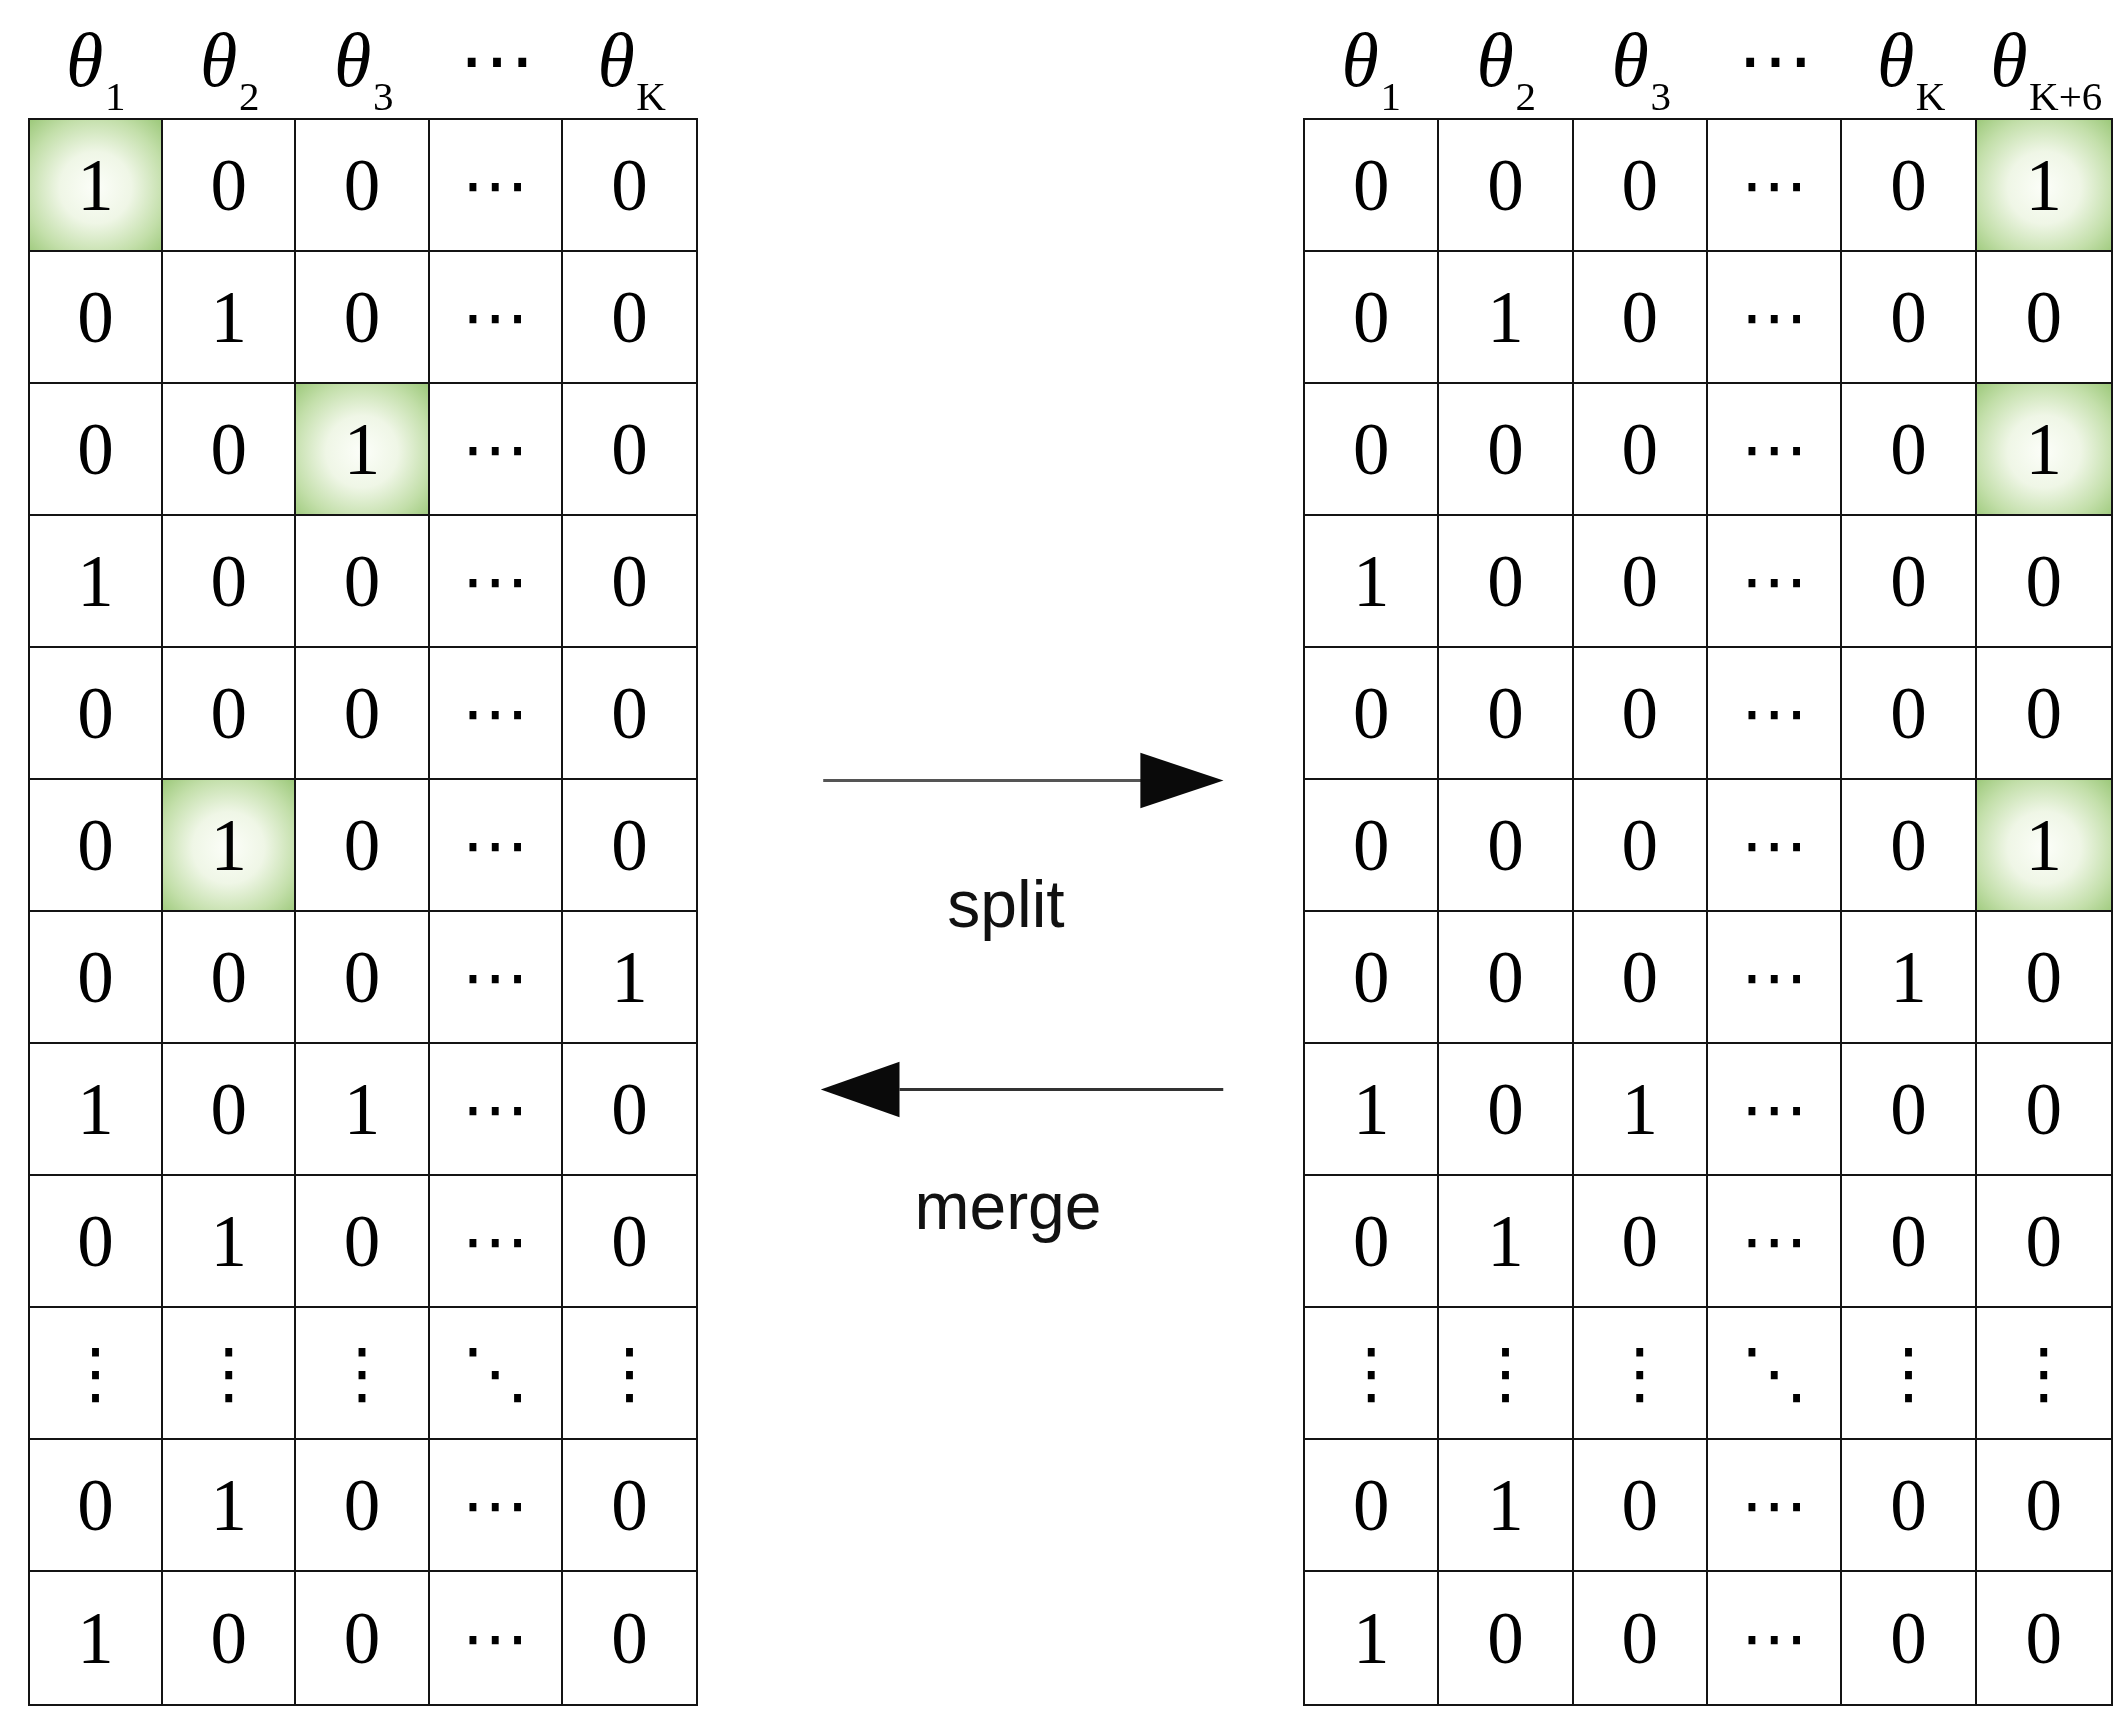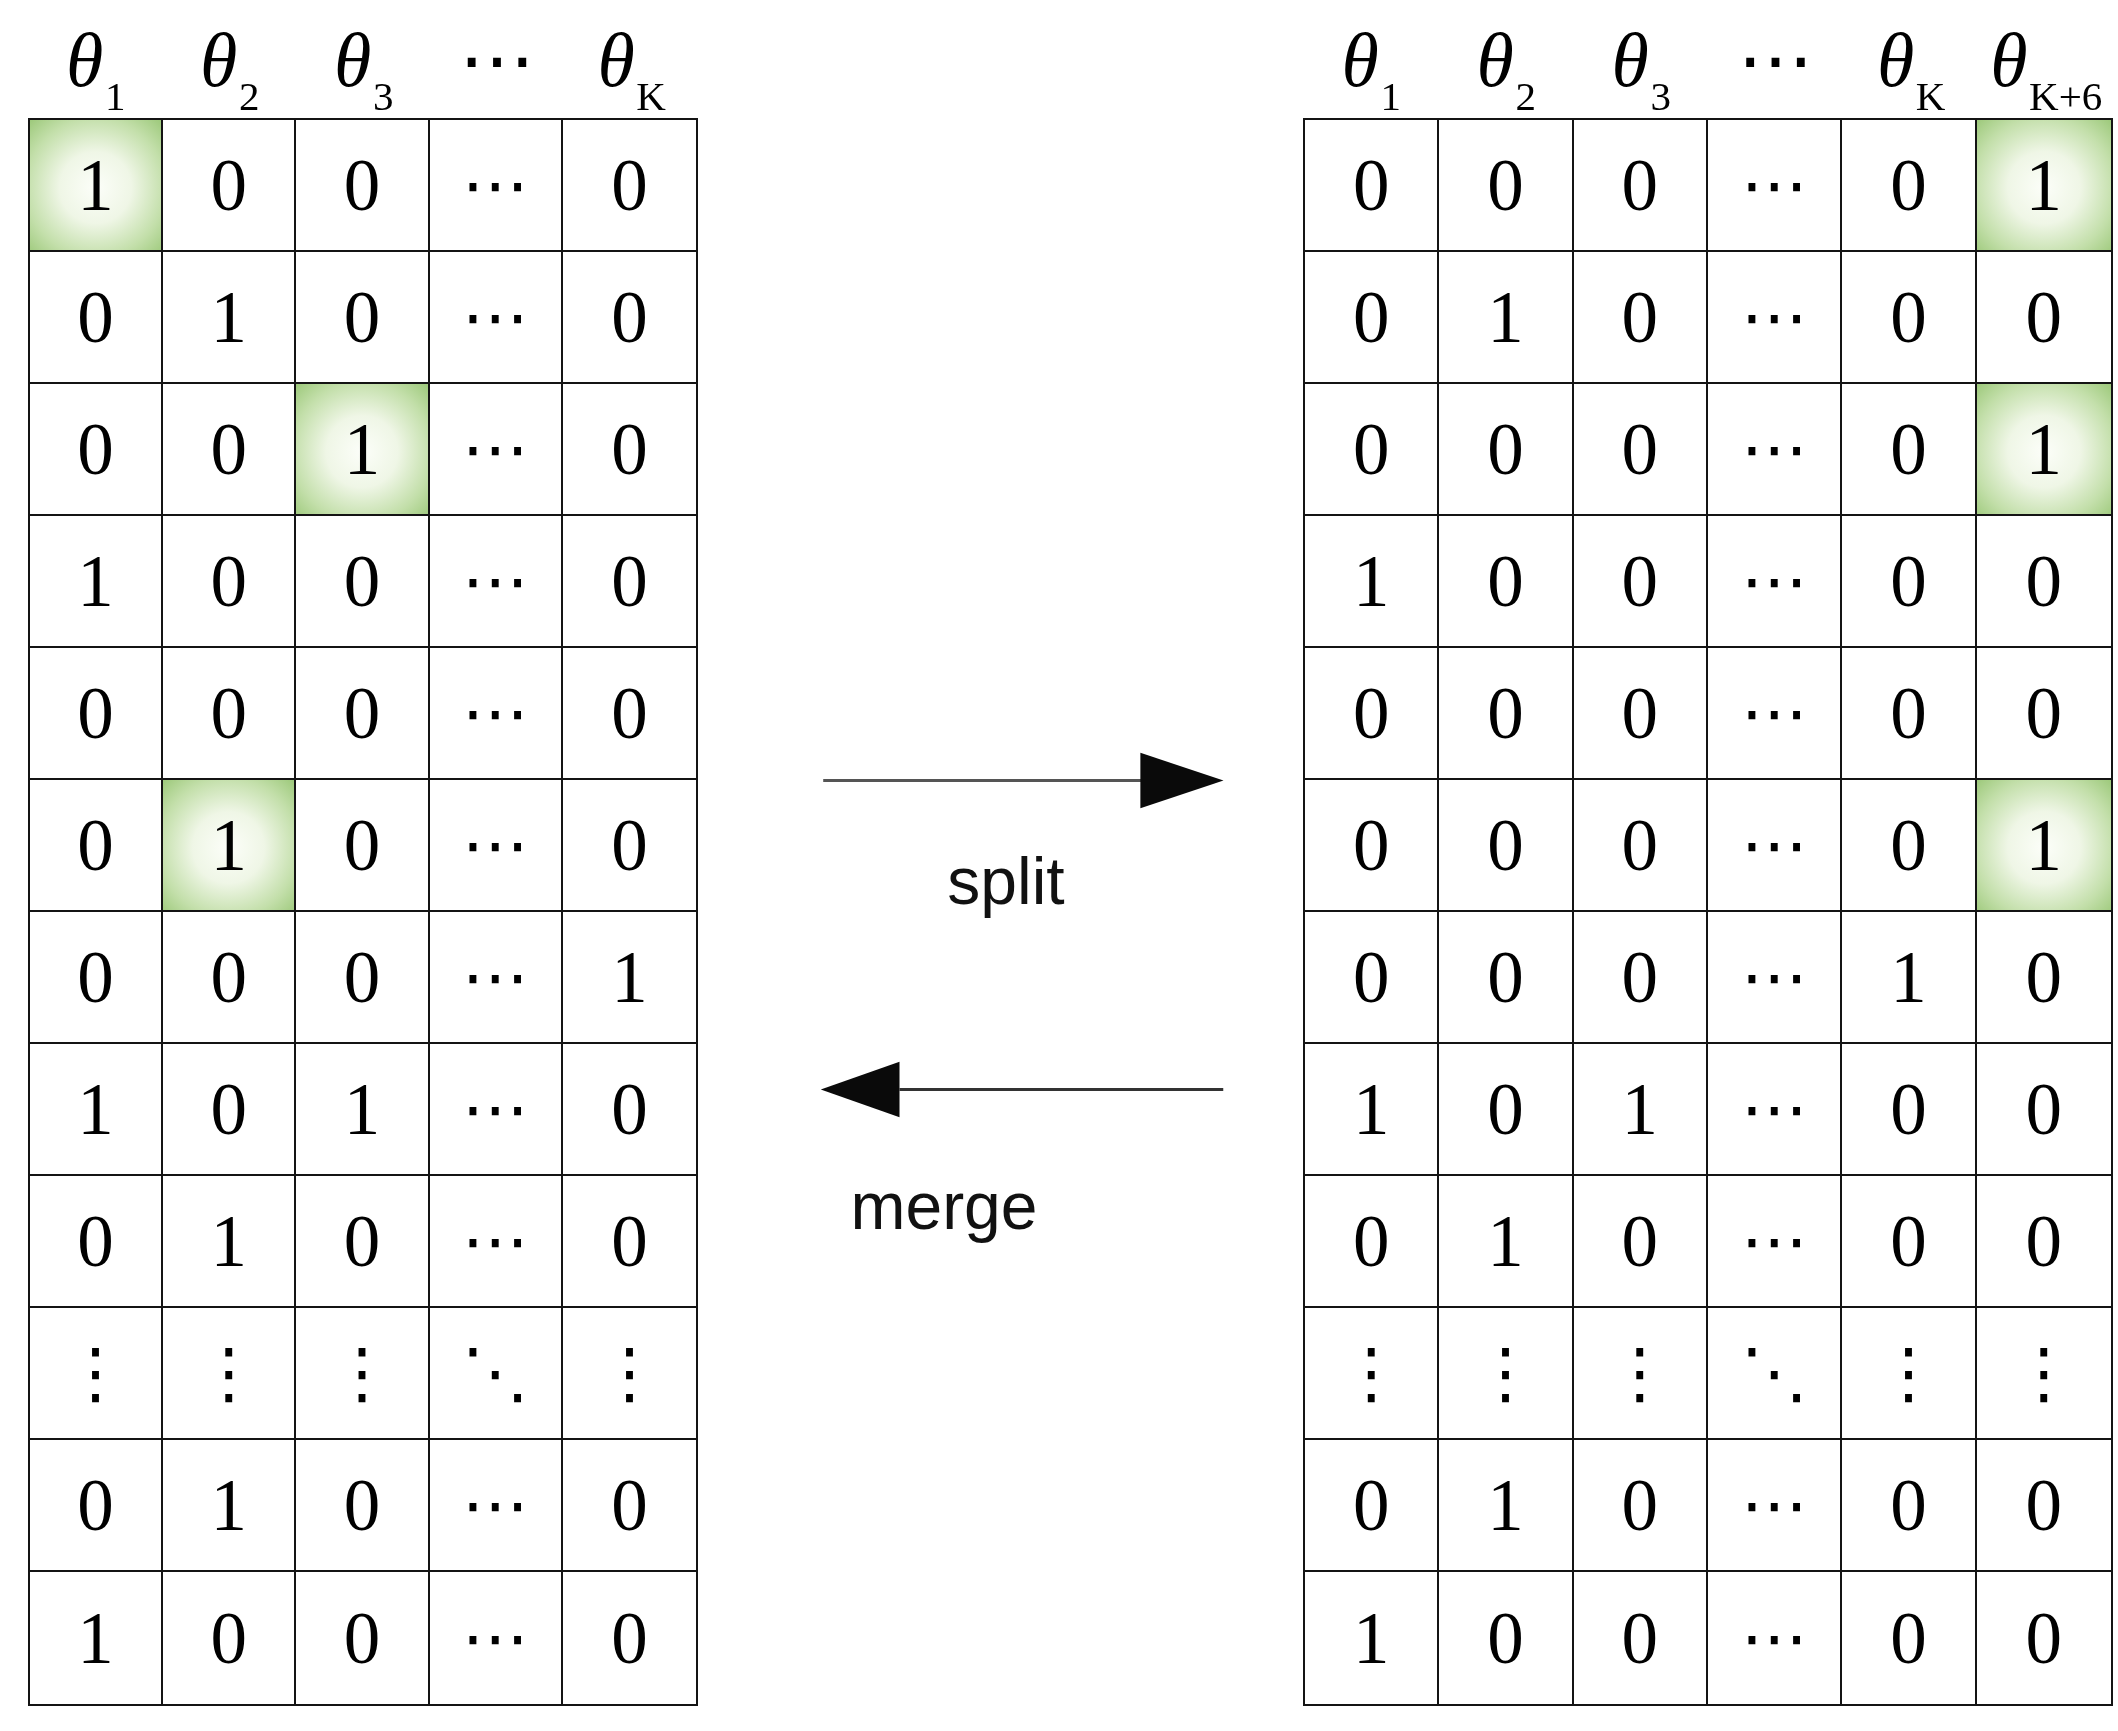--- a/index.html
+++ b/index.html
@@ -269,22 +269,22 @@
       <div class="cell last-row">0</div>
       <div class="cell last-row dots">⋯</div>
       <div class="cell last-row">0</div>
       <div class="cell last-col last-row">0</div>
     </div>
 
   <svg class="arrow" style="left:811px; top:728px;" width="424" height="105" viewBox="0 0 580 144">
     <line x1="16" y1="72" x2="455" y2="72" stroke="#555555" stroke-width="4"></line>
     <polygon points="451,34 451,110 565,72" fill="#0a0a0a"></polygon>
   </svg>
-  <div class="arrow-label" style="left:1006px; top:881px;">split</div>
+  <div class="arrow-label" style="left:1006px; top:904px;">split</div>
 
   <svg class="arrow" style="left:810px; top:1037px;" width="424" height="105" viewBox="0 0 580 144">
     <line x1="122" y1="72" x2="566" y2="72" stroke="#333333" stroke-width="4"></line>
     <polygon points="122,34 122,110 14,72" fill="#0a0a0a"></polygon>
   </svg>
-  <div class="arrow-label" style="left:944px; top:1206px;">merge</div>
+  <div class="arrow-label" style="left:1008px; top:1206px;">merge</div>
 
 </div>
 
 
 </body></html>

